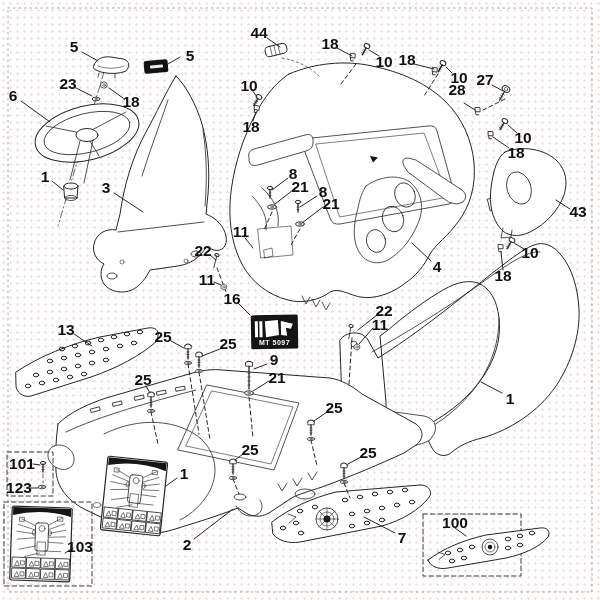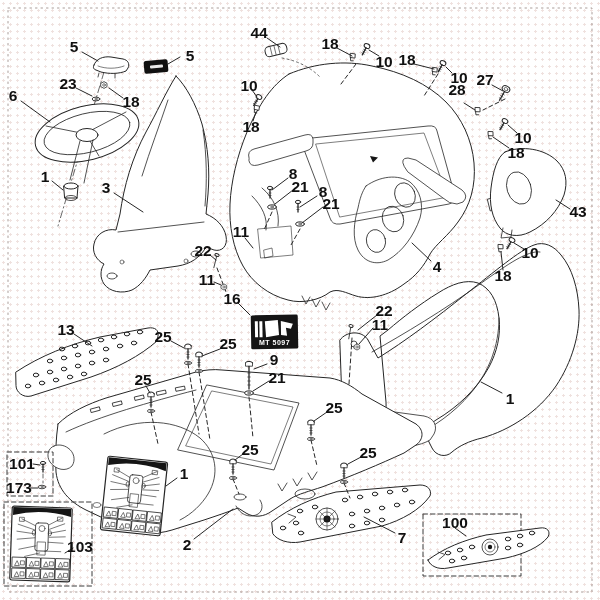--- a/index.html
+++ b/index.html
@@ -510,20 +510,20 @@
 <div class="callout" style="left:163px;top:337px">25</div>
 <div class="callout" style="left:228px;top:344px">25</div>
 <div class="callout" style="left:274px;top:360px">9</div>
 <div class="callout" style="left:277px;top:378px">21</div>
 <div class="callout" style="left:143px;top:380px">25</div>
 <div class="callout" style="left:510px;top:399px">1</div>
 <div class="callout" style="left:334px;top:408px">25</div>
 <div class="callout" style="left:250px;top:450px">25</div>
 <div class="callout" style="left:368px;top:453px">25</div>
 <div class="callout" style="left:22px;top:464px">101</div>
-<div class="callout" style="left:19px;top:488px">173</div>
+<div class="callout" style="left:19px;top:488px">123</div>
 <div class="callout" style="left:184px;top:474px">1</div>
 <div class="callout" style="left:187px;top:545px">2</div>
 <div class="callout" style="left:402px;top:538px">7</div>
 <div class="callout" style="left:80px;top:547px">103</div>
 <div class="callout" style="left:455px;top:523px">100</div>
 
 </div>
 
 </body></html>

